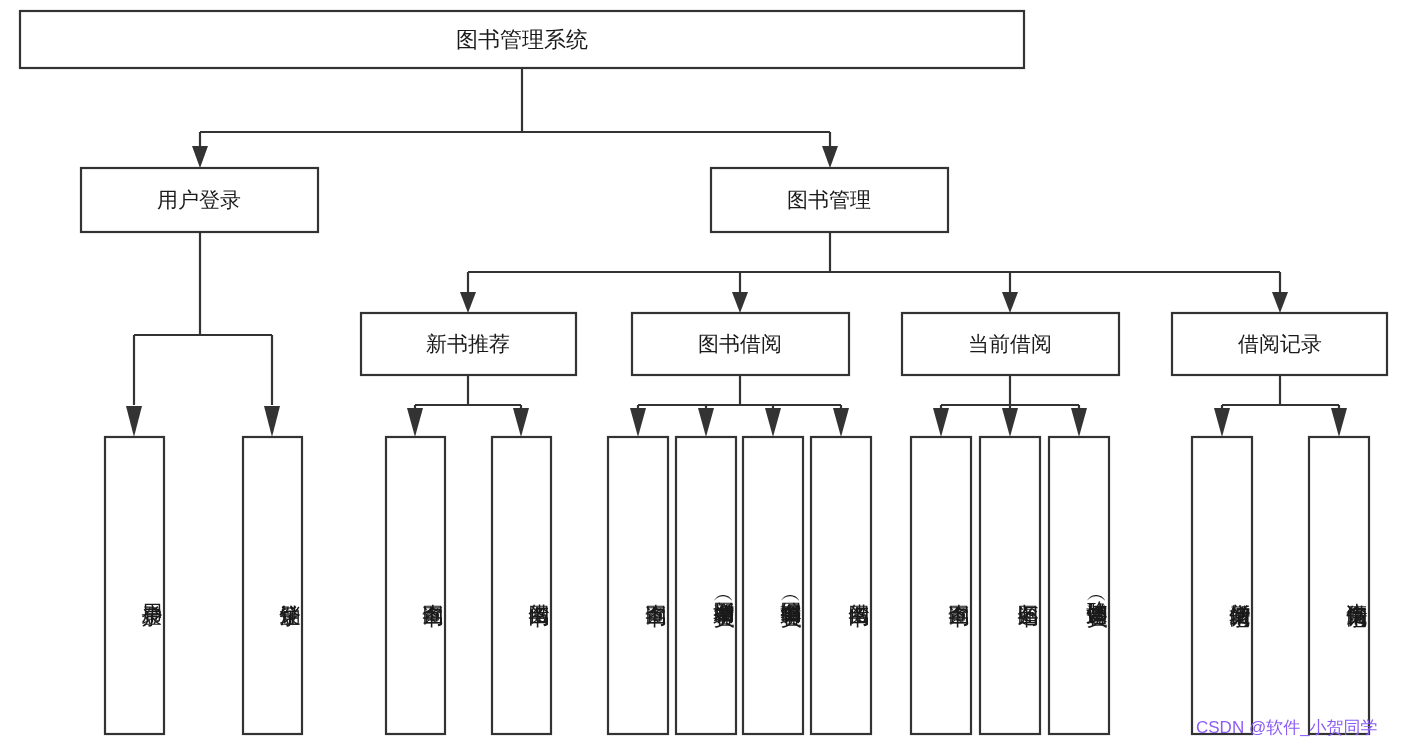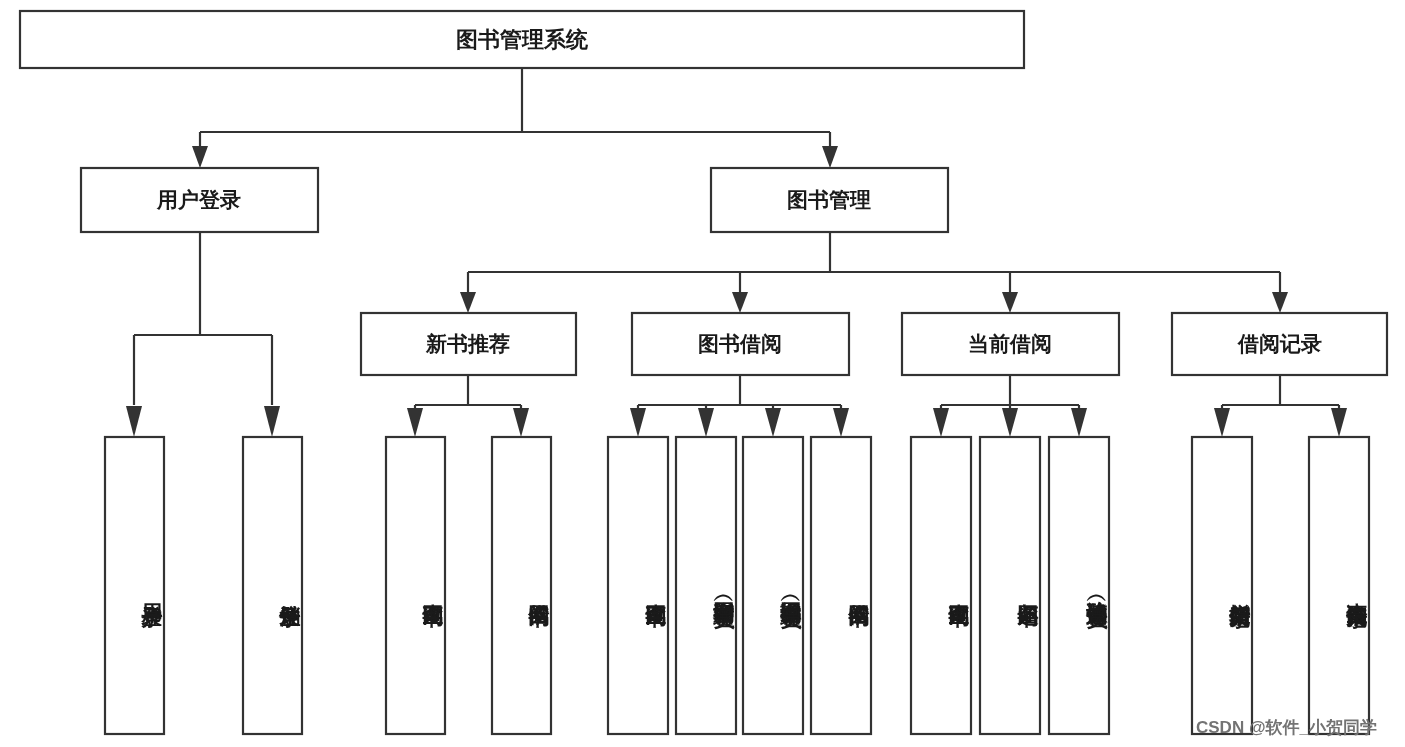--- a/index.html
+++ b/index.html
@@ -10,21 +10,20 @@
   }
   body {
     font-family: "Liberation Sans", "DejaVu Sans", sans-serif;
   }
   #diagram-root {
     position: relative;
     width: 1405px;
     height: 747px;
     background: #ffffff;
     overflow: hidden;
-    font-weight: bold;
   }
   svg#flowchart {
     position: absolute;
     left: 0;
     top: 0;
     width: 1405px;
     height: 747px;
     display: block;
   }
   .node-rect {
@@ -68,21 +67,21 @@
     display: flex;
     align-items: flex-start;
     justify-content: center;
     white-space: nowrap;
     pointer-events: none;
   }
   .watermark {
     position: absolute;
     font-family: "Liberation Sans", "DejaVu Sans", sans-serif;
     font-size: 17px;
-    color: #737373;
+    color: #8b5cf6;
     white-space: nowrap;
   }
 </style>
 </head>
 <body>
 
 <div id="diagram-root">
 
   <svg id="flowchart" viewBox="0 0 1405 747">
 

